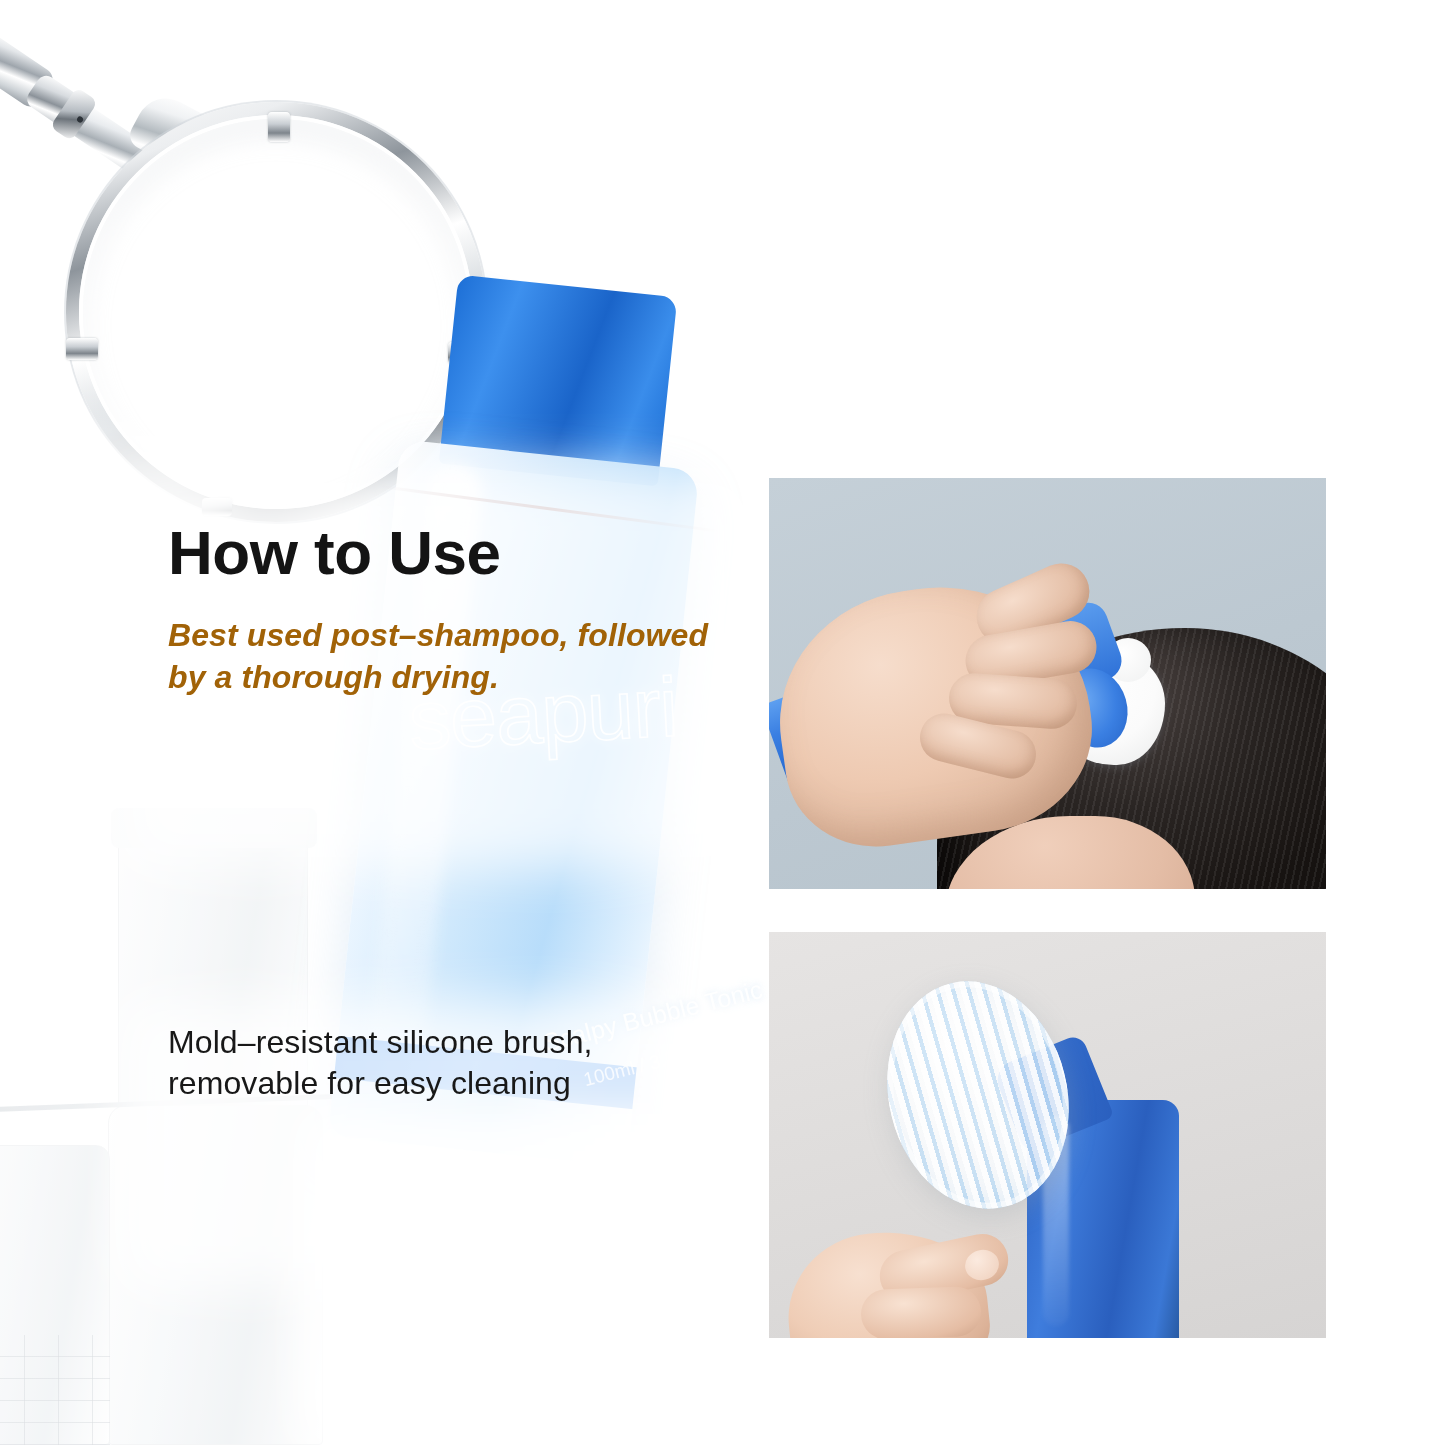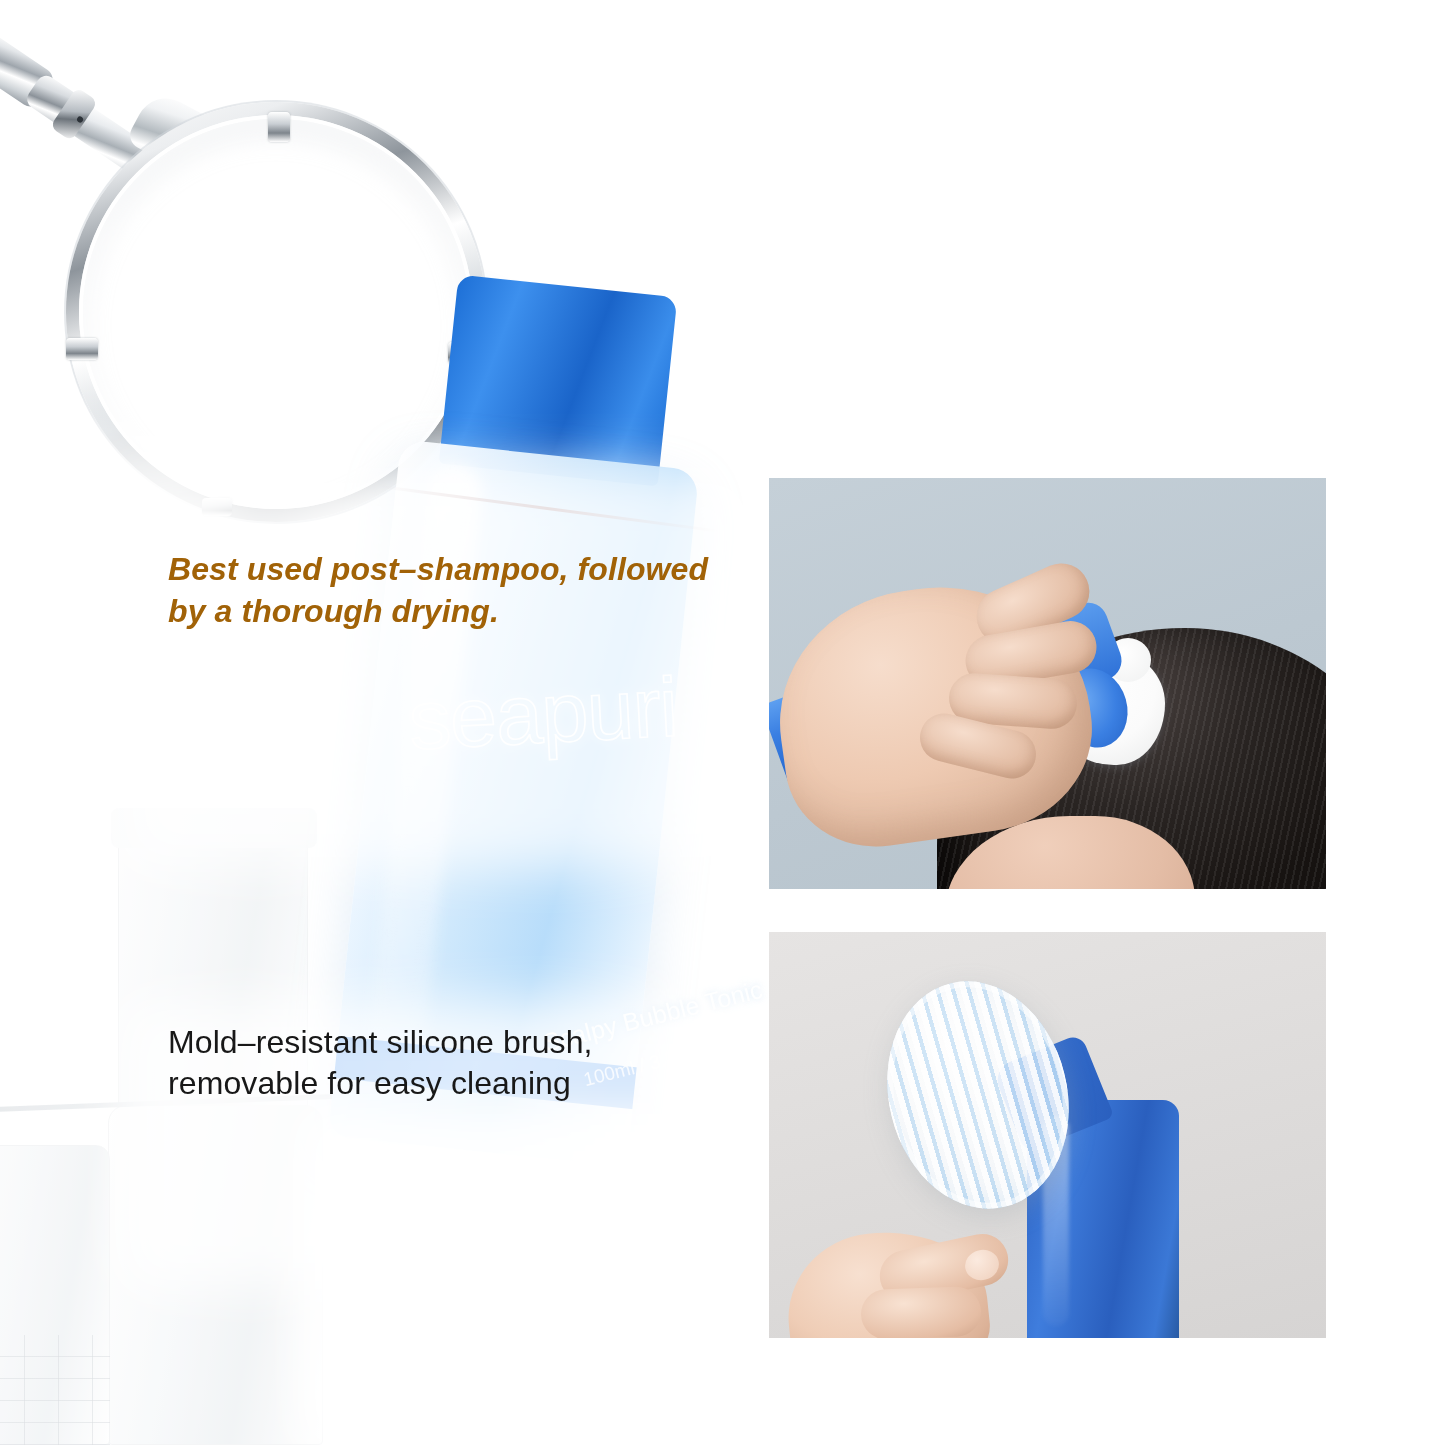--- a/index.html
+++ b/index.html
@@ -431,20 +431,21 @@
       <div class="br"></div>
         <div class="rimr"></div>
     </div>
     <div class="pb-fingers"></div>
     <div class="pb-finger a"></div>
     <div class="pb-finger b"></div>
     <div class="pb-nail"></div>
   </div>
 
   <div class="block block-how">
+    <h2 class="title">How to Use</h2>
     <p class="emph">Best used post–shampoo, followed by a thorough drying.</p>
   </div>
 
   <div class="block block-brush">
     <p class="body">Mold–resistant silicone brush, removable for easy cleaning</p>
   </div>
 
 </div>
 
 </body></html>

